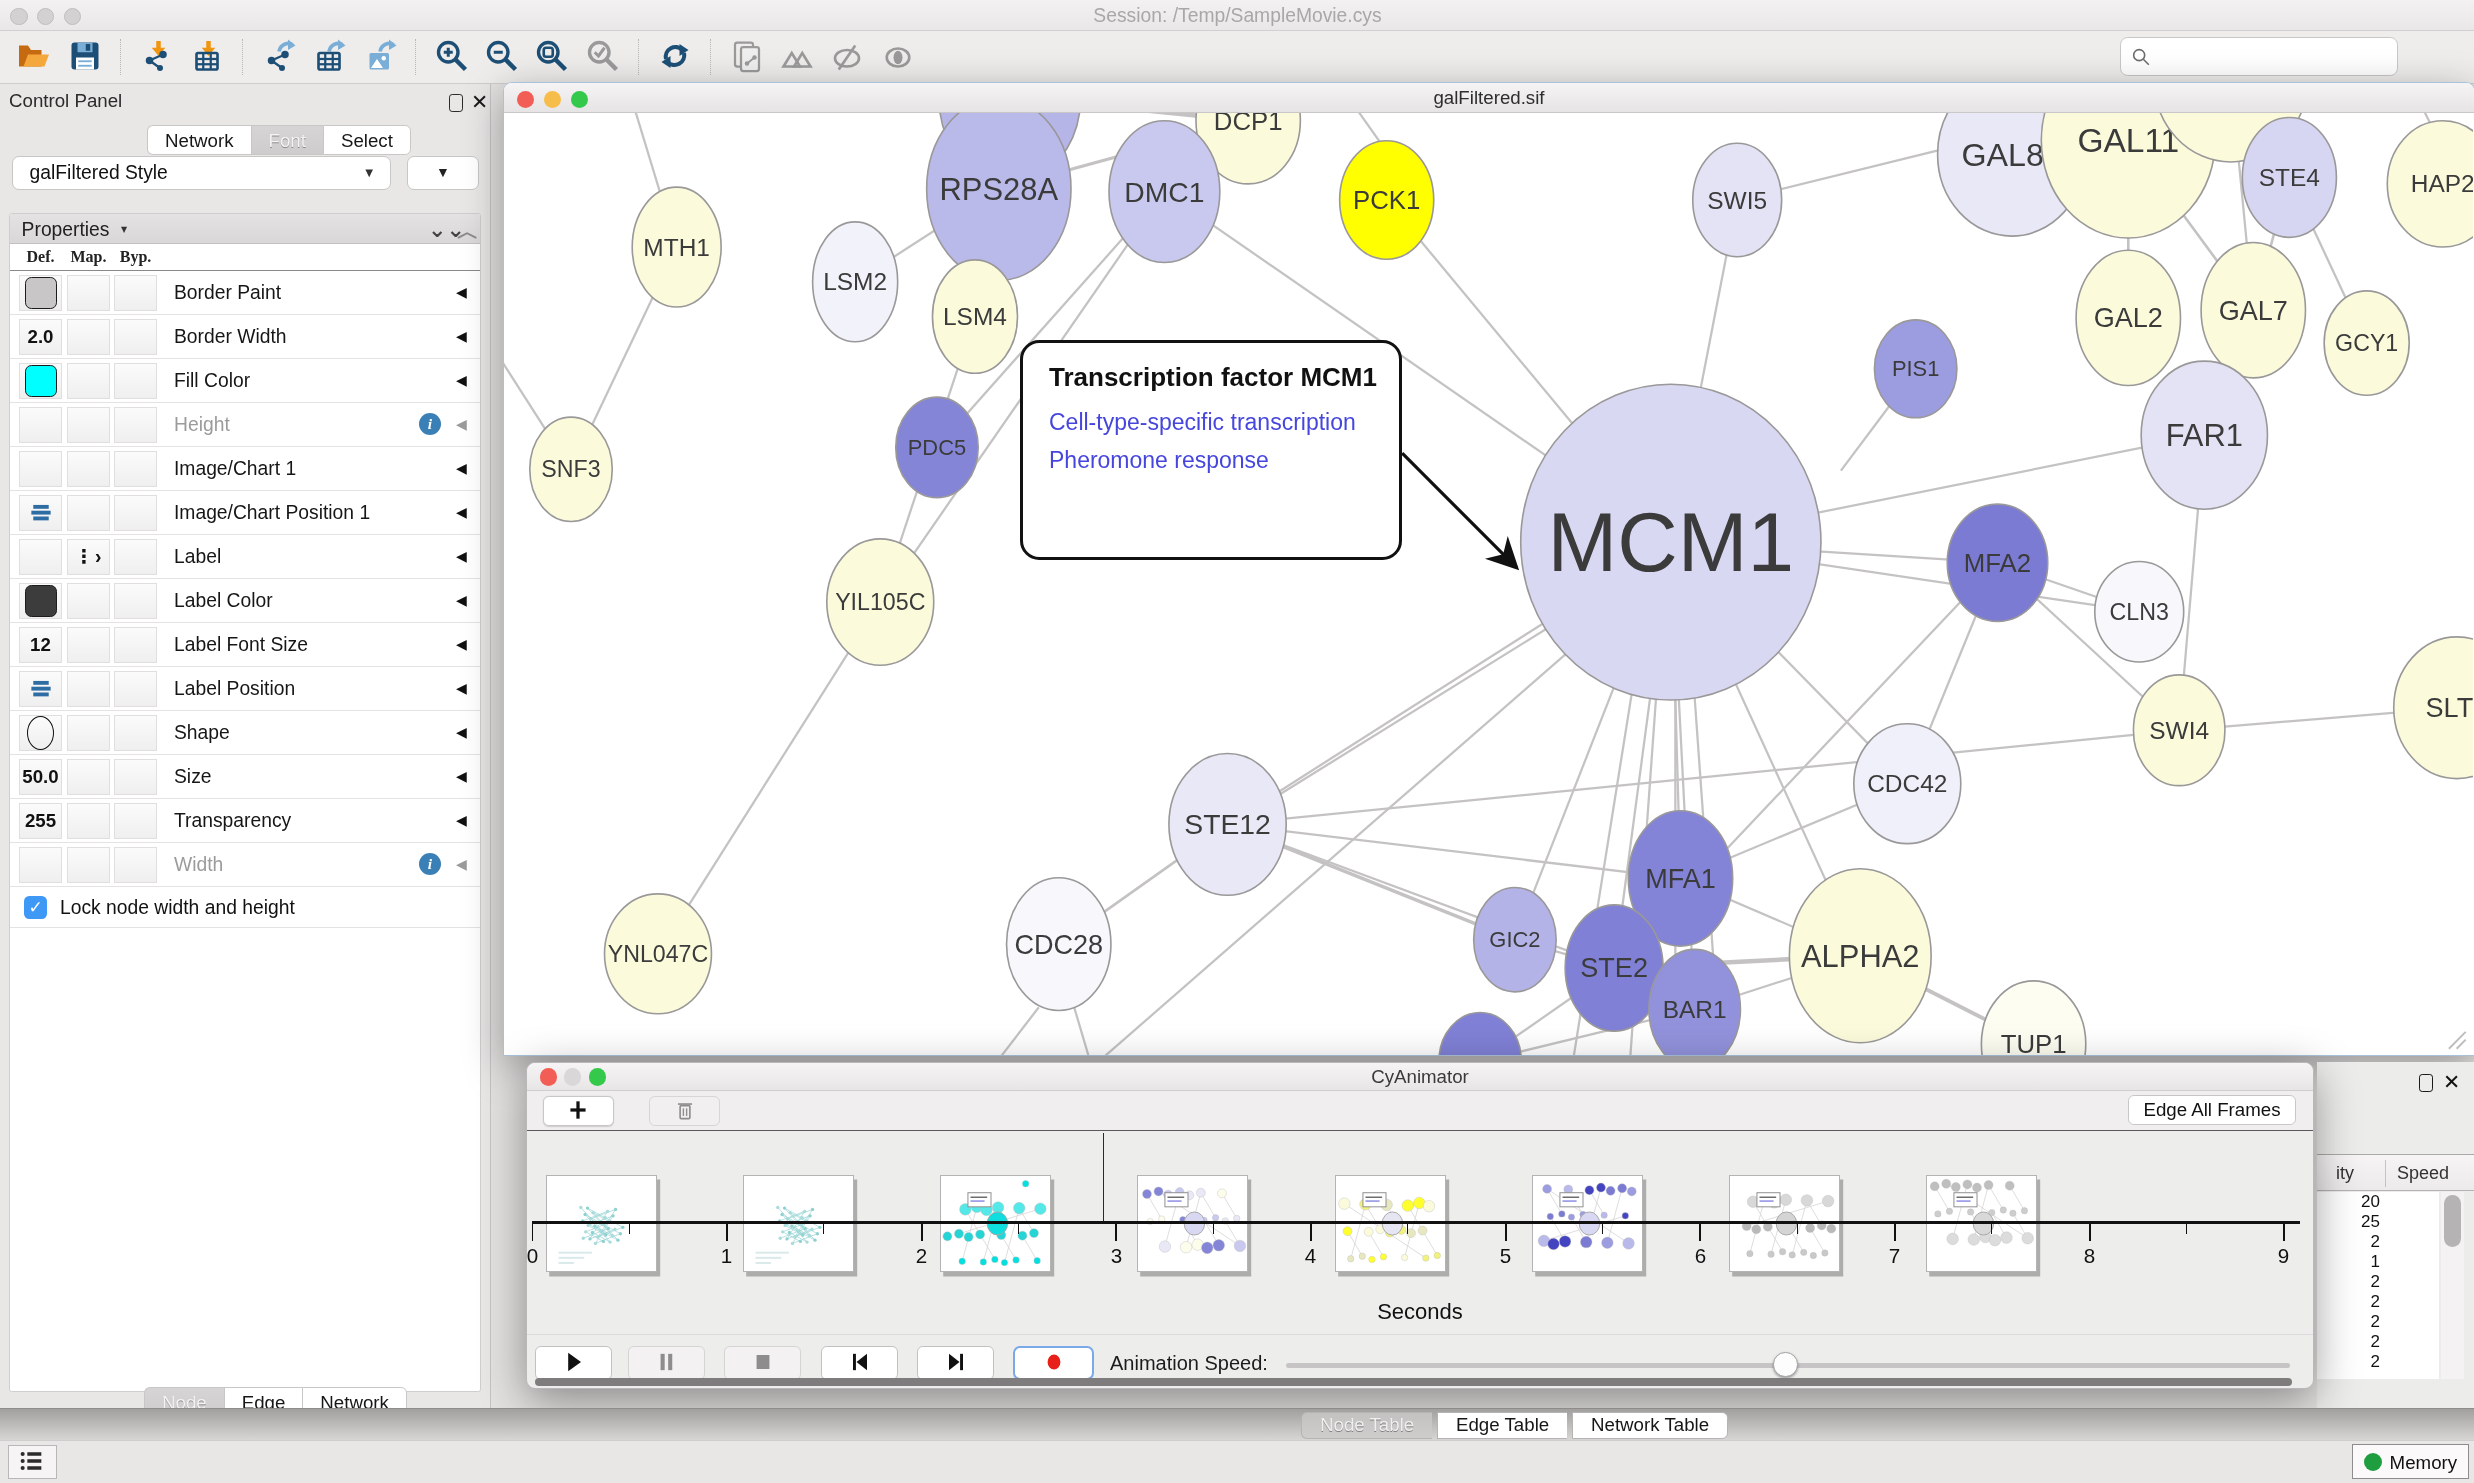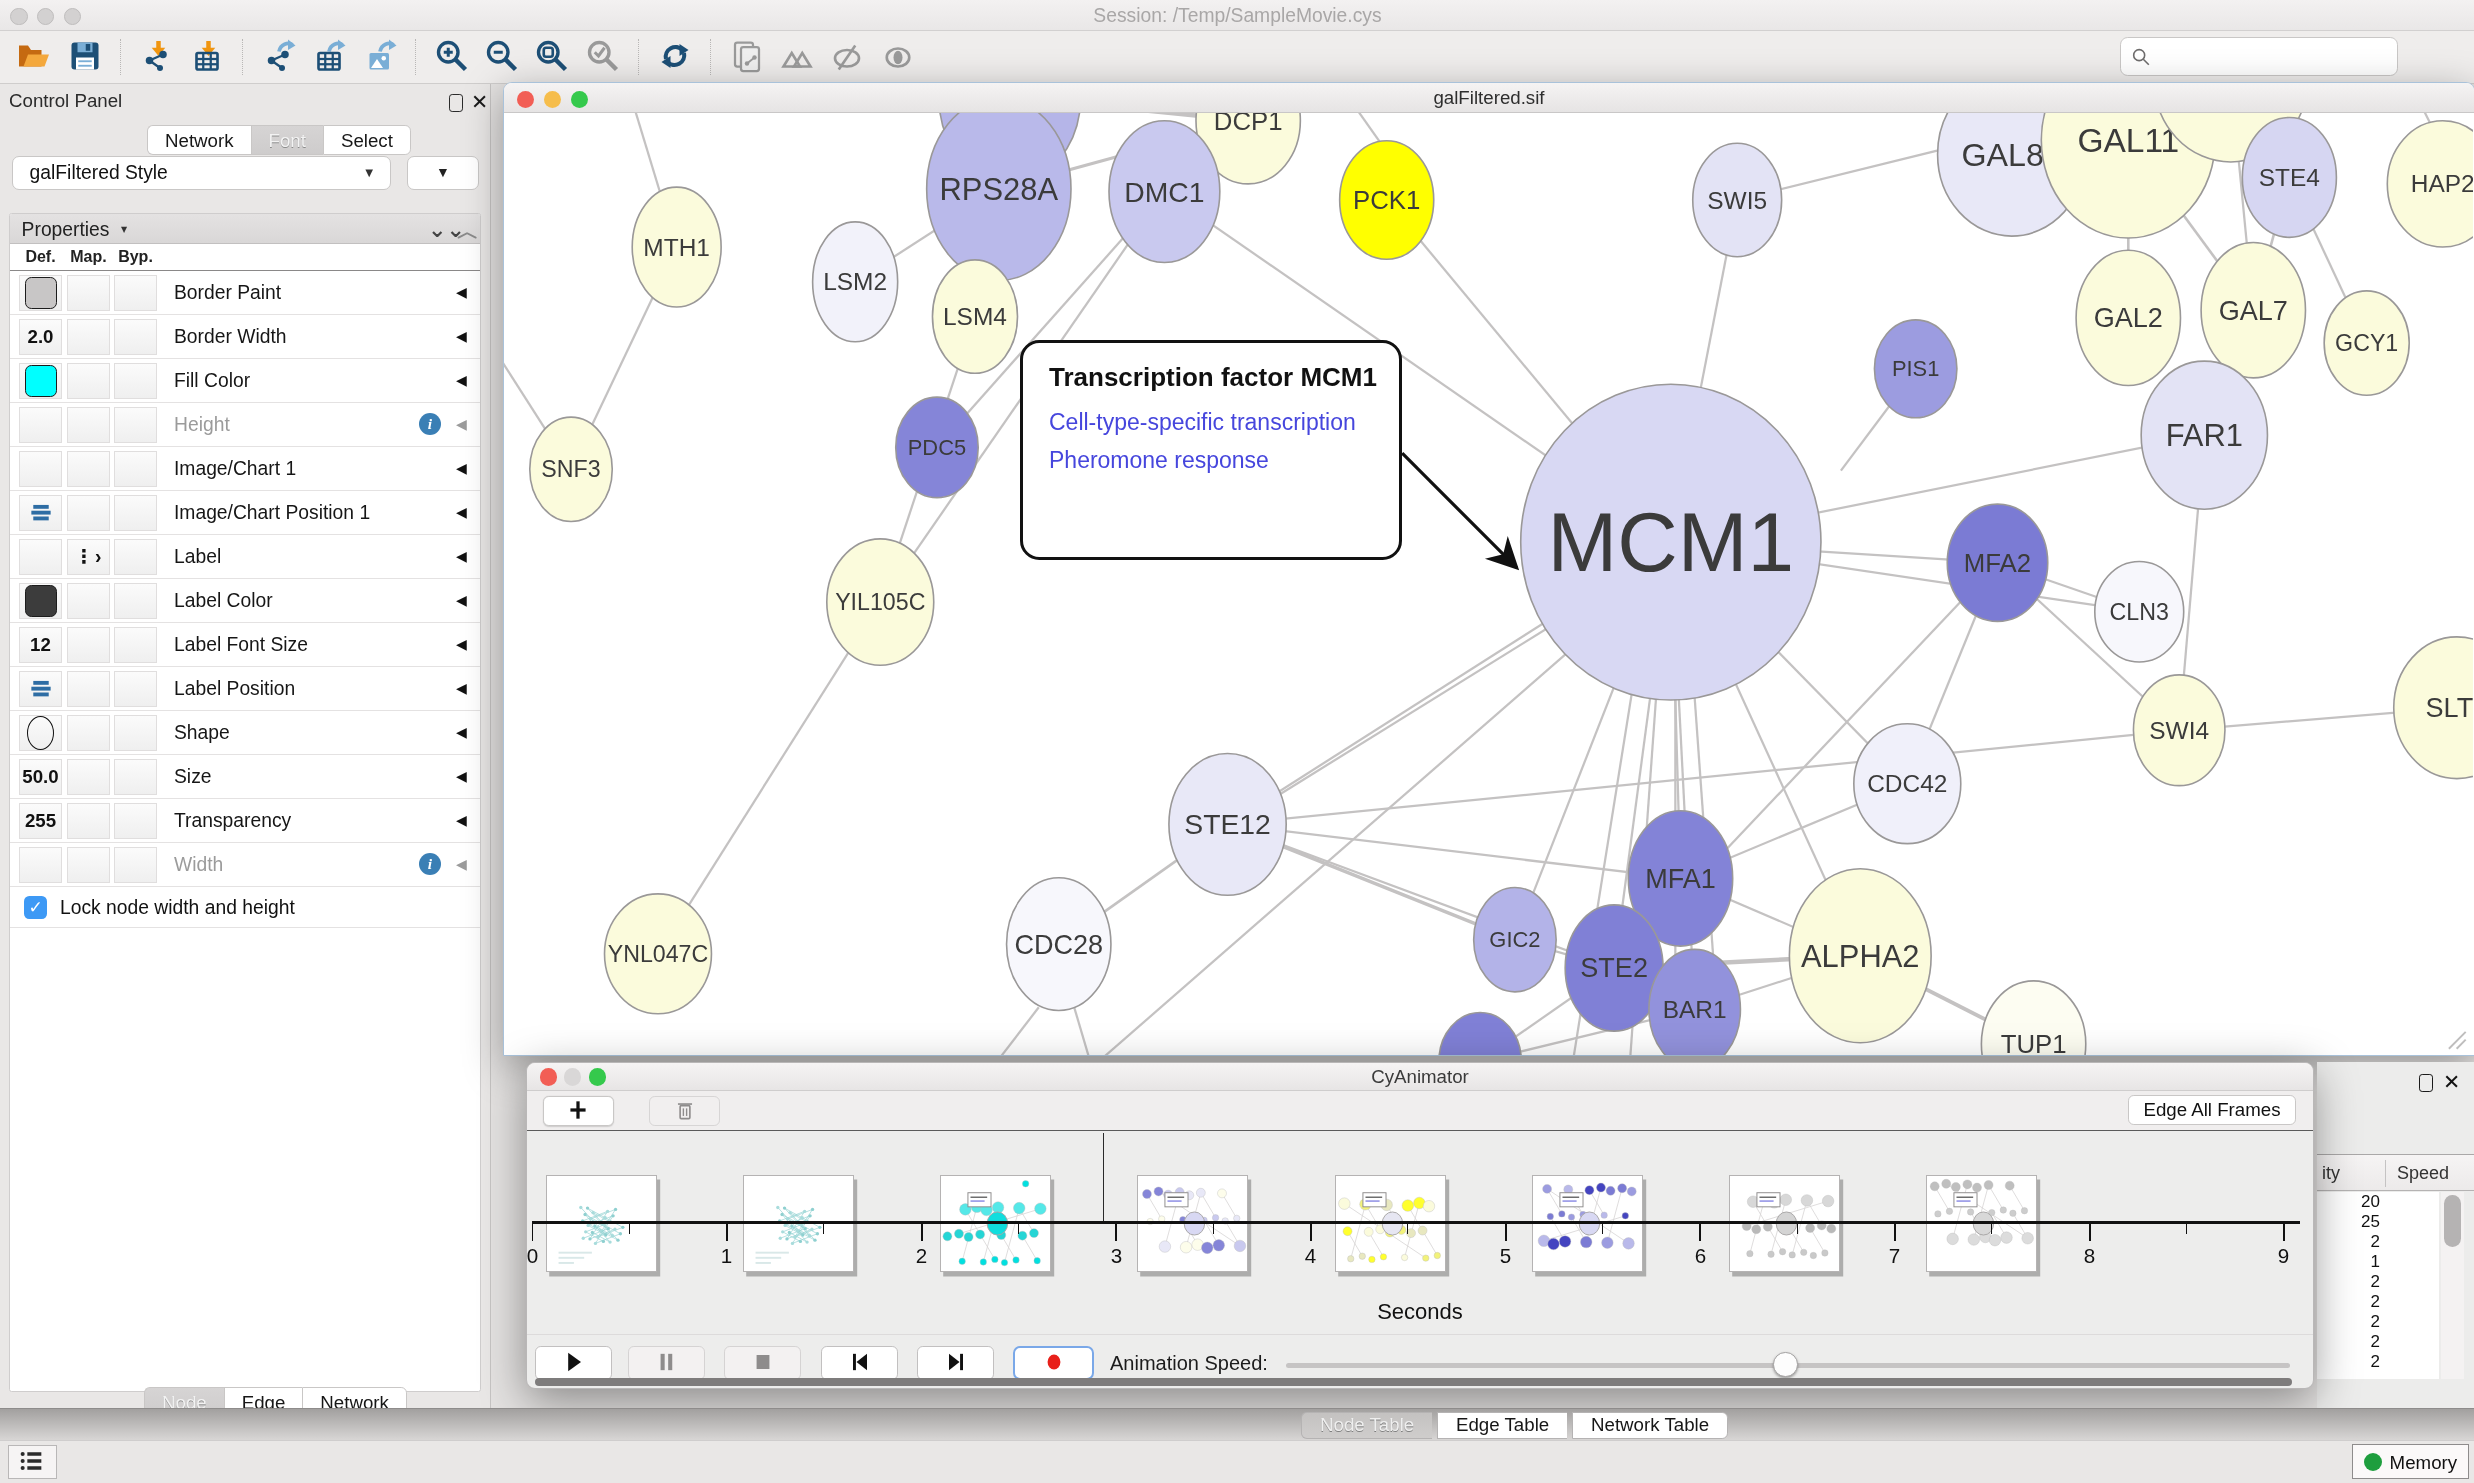--- a/index.html
+++ b/index.html
@@ -48,21 +48,21 @@
     border:1.3px solid #c9c7c6; border-radius:7px; font-size:14px; color:#222; text-align:center;
     line-height:31px; cursor:pointer; }
   .prop-card { position:absolute; left:9px; top:129px; width:472px; height:1179px;
     background:#fff; border:1.3px solid #cfcdcd; border-radius:2.6px; overflow:hidden; }
   .prop-head { position:relative; height:30px; background:linear-gradient(#e4e2e2,#d9d7d7);
     border-bottom:0.6px solid #c2c0c0; }
   .prop-head .ph-label { position:absolute; left:11.6px; top:4.5px; font-size:19.3px; color:#222; }
   .prop-head .ph-caret { position:absolute; left:111px; top:8.4px; font-size:12.2px; color:#333; }
   .chev { position:absolute; top:2.6px; font-size:22px; color:#444; font-weight:bold; }
   .colhead { position:relative; height:27px; border-bottom:1.3px solid #8a8888; }
-  .colhead span { position:absolute; top:3.9px; width:43px; text-align:center; font-size:16px; font-weight:bold; color:#222; }
+  .colhead span { position:absolute; top:3.9px; width:43px; text-align:center; font-size:16px; font-weight:bold; color:#222;font-family:Liberation Serif, serif; }
   .prow { position:relative; height:44px; border-bottom:0.6px solid #e4e2e2; background:#fff; }
   .pcell { position:absolute; top:3.9px; width:43px; height:36px; background:linear-gradient(#fbfbfb,#efefef);
     border:0.6px solid #e0dede; display:flex; align-items:center; justify-content:center; }
   .pcell.c0 { left:9px; } .pcell.c1 { left:57px; } .pcell.c2 { left:104px; }
   .pswatch { width:32px; height:32px; border:1.3px solid #1c1c1c; border-radius:6.4px; }
   .pval { font-size:18.7px; font-weight:bold; color:#111; }
   .plabel { position:absolute; left:164px; top:11px; font-size:19.3px; color:#161616; }
   .plabel.dis { color:#9b9b9b; }
   .pinfo { position:absolute; left:409px; top:10.3px; width:22px; height:22px; border-radius:50%;
     background:#3a7fb5; color:#fff; text-align:center; line-height:22px; font-size:15.5px;
@@ -133,21 +133,21 @@
     background:#fdfdfd; border:1.3px solid #a5a3a3; box-shadow:0 1.3px 2.6px rgba(0,0,0,.35); cursor:grab; }
   .cy-hscroll { position:absolute; left:7.7px; top:315px; width:1757px; height:8.4px;
     background:#7e7c7c; border-radius:4.5px; cursor:grab; }
 
   
   .table-panel { position:absolute; left:2317px; top:1062px; width:157px; height:346px; background:#ececeb; }
   .tp-float { position:absolute; left:102px; top:11.6px; width:14px; height:18px; border:1.9px solid #1a1a1a; border-radius:3.2px; }
   .tp-close { position:absolute; left:126px; top:7.7px; font-size:20.6px; font-weight:bold; color:#111; }
   .tp-header { position:absolute; left:0; top:92px; width:157px; height:37px;
     background:linear-gradient(#f6f4f4,#eceaea); border-top:1.3px solid #aaa8a8; border-bottom:1.3px solid #b5b3b3; }
-  .tp-header .h1 { position:absolute; left:5px; top:7.7px; font-size:18px; color:#333; }
+  .tp-header .h1 { position:absolute; left:19px; top:7.7px; font-size:18px; color:#333; }
   .tp-header .h2 { position:absolute; left:80px; top:7.7px; font-size:18px; color:#333; }
   .tp-header .vsep { position:absolute; left:68px; top:5.2px; width:1.3px; height:27px; background:#c5c3c3; }
   .tp-body { position:absolute; left:0; top:130px; width:122px; height:187px; background:#fff; }
   .tp-row { width:72px; height:20px; line-height:20px; text-align:right; padding-right:9px;
     font-size:17px; color:#111; }
   .tp-scroll { position:absolute; left:124px; top:130px; width:23px; height:187px; background:#f4f2f2; }
   .tp-thumb { position:absolute; left:2.6px; top:3.2px; width:17px; height:52px; background:#b5b3b3; border-radius:8.4px; }
 
   
   .bottom-tabbar { position:absolute; left:0; top:1408px; width:2475px; height:32px;

